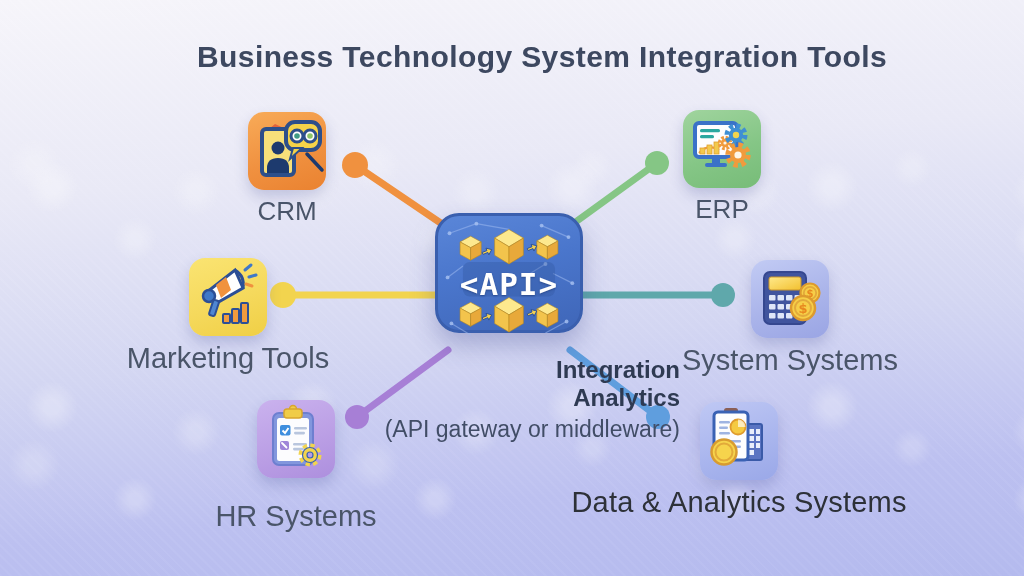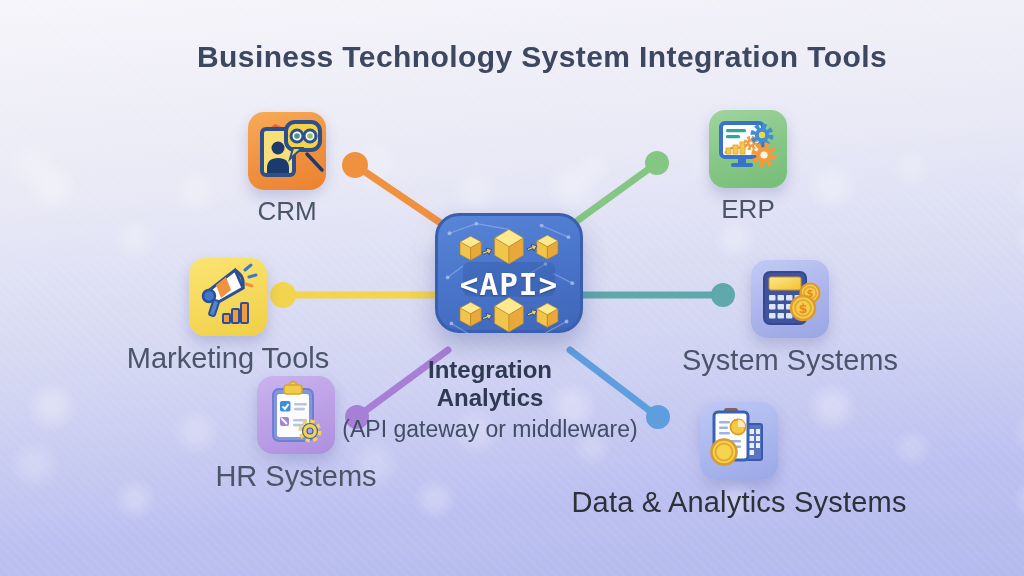--- a/index.html
+++ b/index.html
@@ -36,39 +36,39 @@
   .tile-mkt{background:linear-gradient(160deg,#fae472 0%,#f5d95c 55%,#f0cf45 100%);}
   .tile-fin{background:linear-gradient(160deg,#c2cbf4 0%,#aab4ea 55%,#9aa5e4 100%);}
   .tile-hr {background:linear-gradient(160deg,#cab2ee 0%,#bb9fe5 55%,#ad8fde 100%);}
   .tile-dat{background:linear-gradient(160deg,#bfc8f4 0%,#aab6ee 55%,#9aa8e8 100%);}
   .node-label{
     margin-top:6px; font-size:29px; font-weight:500; color:#4a5569; white-space:nowrap;
   }
   .node-label-dark{font-weight:400; color:#2d3138; letter-spacing:.2px;}
   .crm-label,.erp-label{font-size:26px;}
   .pos-crm{left:187px; top:112px; width:200px;}
-  .pos-erp{left:648px; top:110px; width:200px;}
+  .pos-erp{left:622px; top:110px; width:200px;}
   .pos-mkt{left:128px; top:258px; width:200px;}
   .pos-fin{left:690px; top:260px; width:200px;}
-  .pos-hr {left:196px; top:376px; width:200px;}
+  .pos-hr {left:196px; top:400px; width:200px;gap:16px;}
   .pos-dat{left:589px; top:402px; width:300px;text-align:center;}
   .api-box{
     position:absolute; left:435px; top:213px; width:148px; height:120px;
     border-radius:24px; background:linear-gradient(165deg,#5a86d8 0%,#4a76cc 45%,#3f66b8 100%);
     border:3px solid #3a5fae; box-sizing:border-box;
     box-shadow:0 12px 24px rgba(55,65,140,.30);
   }
   .api-box svg{position:absolute; inset:0;}
   .api-text{
     position:absolute; left:0; right:0; top:50px; text-align:center;
     font-family:"DejaVu Sans Mono", monospace; font-weight:bold; font-size:31px;
     color:#ffffff; text-shadow:0 1px 2px rgba(20,40,90,.45); letter-spacing:1px;
   }
   .center-caption{
-    position:absolute; left:340px; top:356px; width:300px; text-align:center;
+    position:absolute; left:380px; top:356px; width:300px; text-align:right;
   }
   .center-caption .line{font-size:24px; font-weight:700; color:#2e3a52; line-height:28px;}
   .center-caption .sub{margin-top:4px; font-size:23px; color:#414d66;}
 </style>
 </head>
 <body>
 
 <div class="canvas">
   <div class="texture"></div>
 

